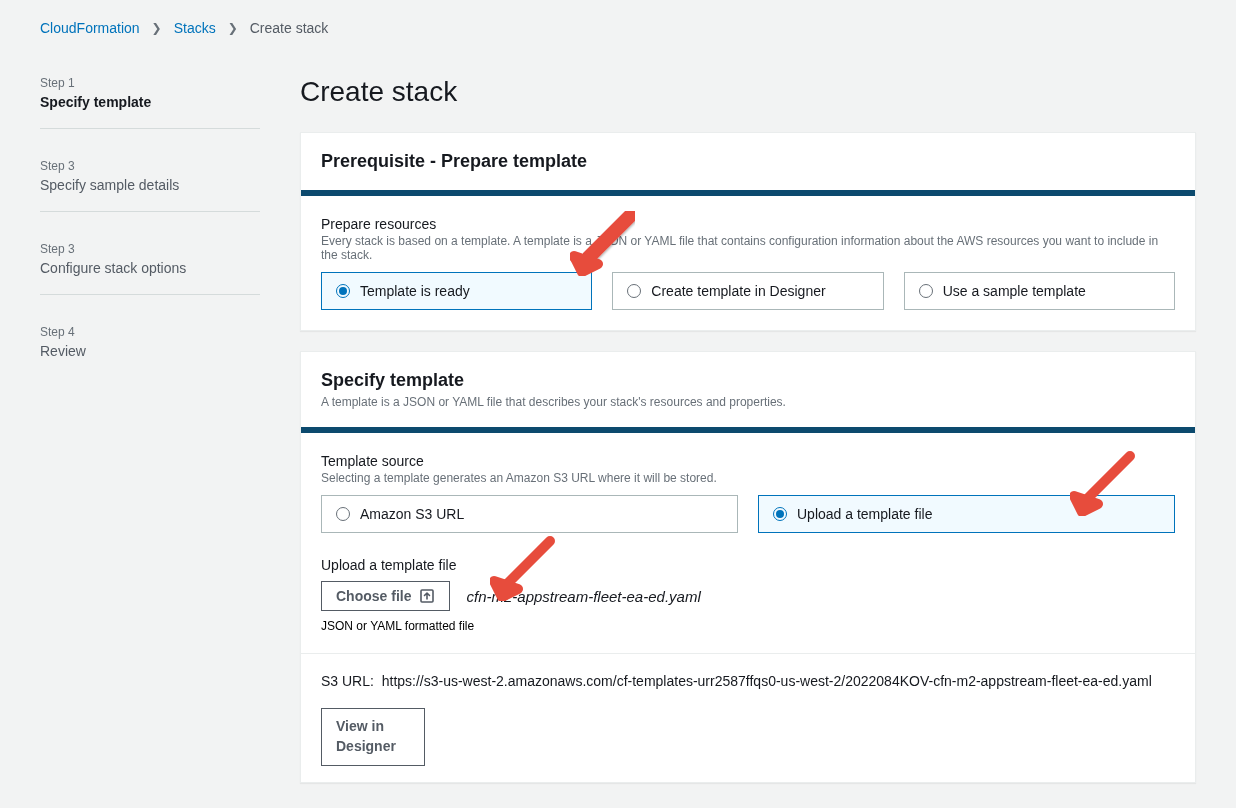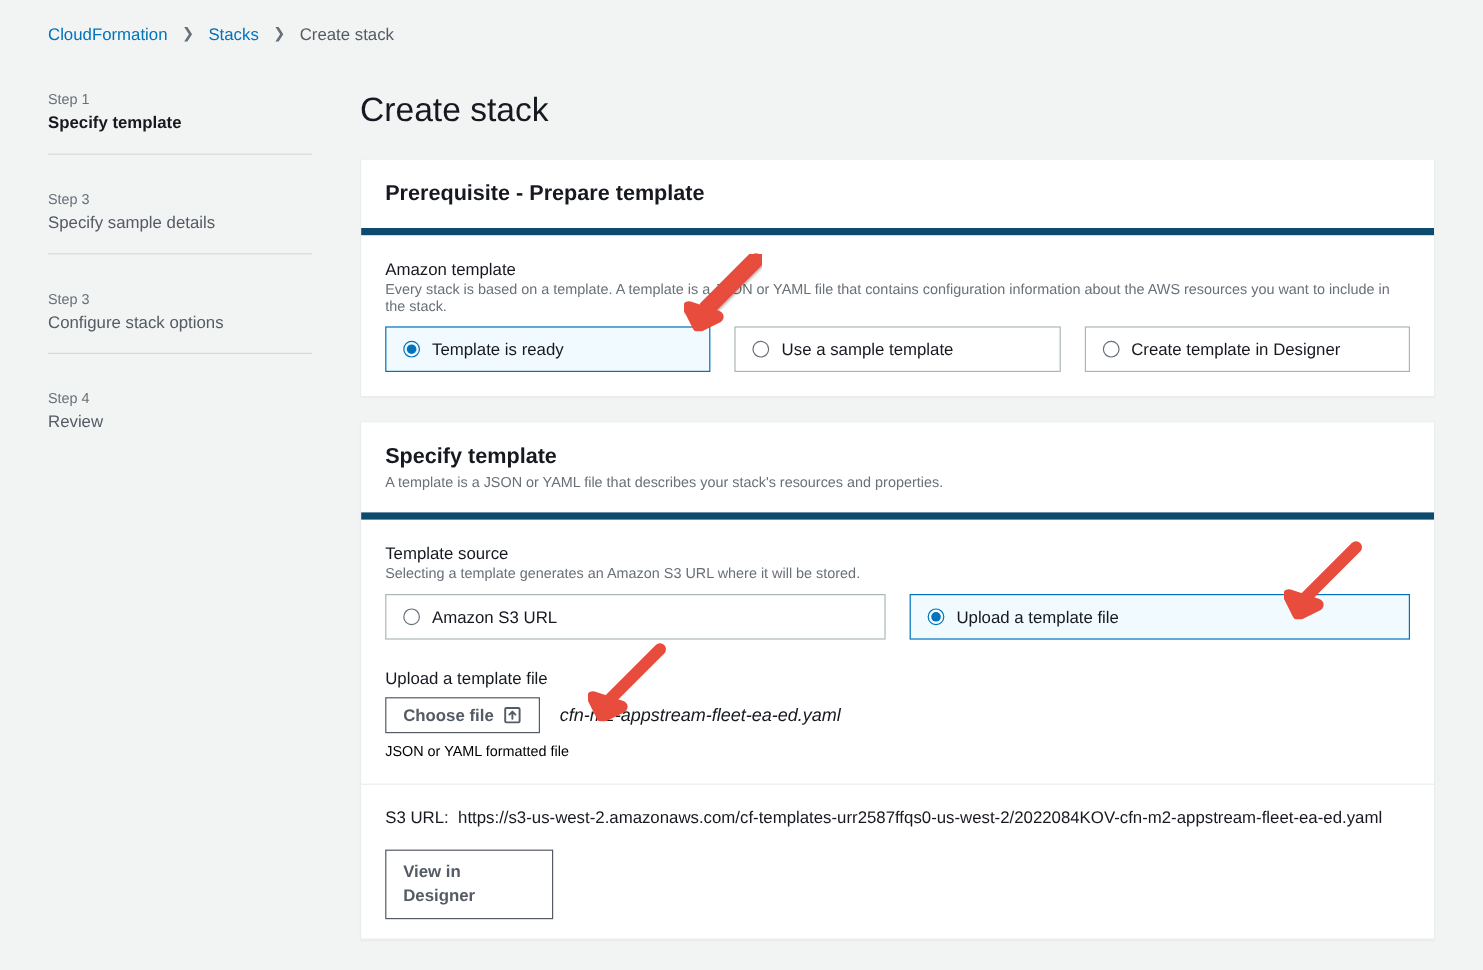--- a/index.html
+++ b/index.html
@@ -175,21 +175,21 @@
     .view-designer-btn {
       border: 1px solid #545b64;
       background: #fff;
       padding: 8px 14px;
       font-size: 14px;
       font-weight: 700;
       color: #545b64;
       cursor: pointer;
       line-height: 1.4;
       text-align: left;
-      width: 140px;
+      width: 104px;
     }
     .actions {
       display: flex;
       justify-content: flex-end;
       gap: 16px;
       margin-top: 10px;
     }
     .btn-cancel {
       background: transparent;
       border: none;
@@ -250,36 +250,36 @@
     </aside>
 
     <main class="main content-wrap">
       <h1>Create stack</h1>
 
       <section class="panel">
         <div class="panel-header">
           <h2>Prerequisite - Prepare template</h2>
         </div>
         <div class="panel-body">
-          <div class="section-label">Amazon template</div>
+          <div class="section-label">Prepare resources</div>
           <div class="section-desc">Every stack is based on a template. A template is a JSON or YAML file that contains configuration information about the AWS resources you want to include in the stack.</div>
           <div class="radio-row">
             <label class="radio-tile selected">
               <span class="radio-circle">
                   <span class="radio-dot"></span>
                 </span>
               <span class="radio-label">Template is ready</span>
             </label>
             <label class="radio-tile">
               <span class="radio-circle"></span>
-              <span class="radio-label">Use a sample template</span>
+              <span class="radio-label">Create template in Designer</span>
             </label>
             <label class="radio-tile">
               <span class="radio-circle"></span>
-              <span class="radio-label">Create template in Designer</span>
+              <span class="radio-label">Use a sample template</span>
             </label>
           </div>
         </div>
       </section>
 
       <section class="panel">
         <div class="panel-header">
           <h2>Specify template</h2>
           <div class="desc">A template is a JSON or YAML file that describes your stack's resources and properties.</div>
         </div>

